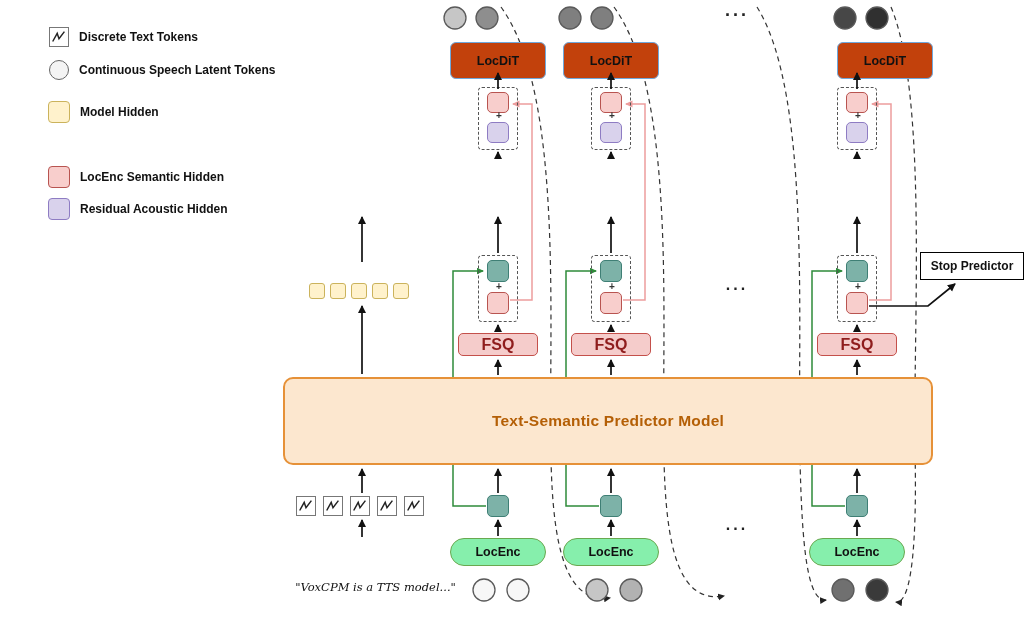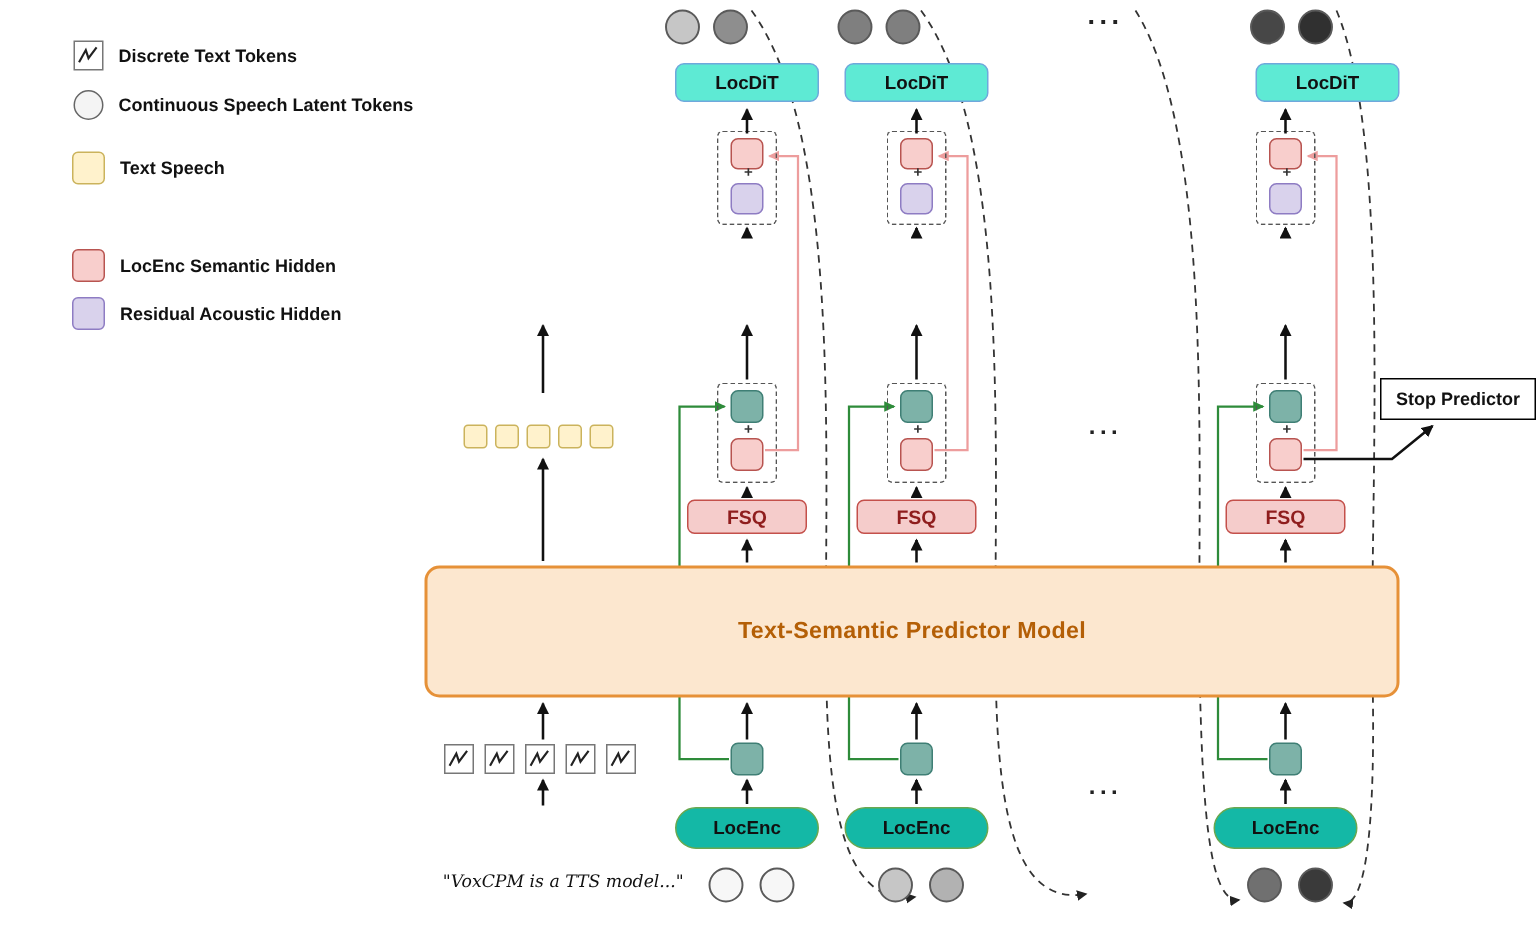--- a/index.html
+++ b/index.html
@@ -2,23 +2,23 @@
 <html><head>
 <meta charset="utf-8">
 <style>
   html,body{margin:0;padding:0;background:#fff;}
   #stage{position:relative;width:1025px;height:625px;background:#ffffff;overflow:hidden;
          font-family:"Liberation Sans",sans-serif;}
   svg.layer{position:absolute;left:0;top:0;width:1025px;height:625px;}
   
   .block{position:absolute;box-sizing:border-box;display:flex;align-items:center;justify-content:center;
          font-weight:bold;color:#111;}
-  .locdit{width:96px;height:26px;background:#5eead4;border:1.6px solid #6fa8dc;border-radius:6px;font-size:12.5px;text-align:center;}
-  .locenc{width:96px;height:28px;background:#14b8a6;border:1.6px solid #6aa84f;border-radius:14px;font-size:12.5px;}
-  .fsq{width:80px;height:23px;background:#f5cccb;border:1.6px solid #c4504b;border-radius:5px;font-size:13px;color:#8f1d1d;}
+  .locdit{width:96px;height:37px;background:#c2410c;border:1.6px solid #6fa8dc;border-radius:6px;font-size:12.5px;text-align:center;}
+  .locenc{width:96px;height:28px;background:#86efac;border:1.6px solid #6aa84f;border-radius:14px;font-size:12.5px;}
+  .fsq{width:80px;height:23px;background:#f5cccb;border:1.6px solid #c4504b;border-radius:5px;font-size:16px;color:#8f1d1d;}
   .biglm{left:283px;width:650px;border-radius:10px;font-size:15.5px;letter-spacing:.2px;}
   .ralm{top:158px;height:54px;background:#e6e0f0;border:2px solid #8e7cc3;color:#5b3c8f;}
   .tslm{top:377px;height:88px;background:#fce7cf;border:2.5px solid #e69138;color:#b45f06;}
   .bpe{left:303px;top:540px;width:125px;height:26px;background:#f2f2f2;border:1.5px solid #9a9a9a;border-radius:6px;font-size:12px;}
   .stop{left:920px;top:252px;width:104px;height:28px;background:#fff;border:1.6px solid #000;font-size:12px;}
   
   .tokenbox{position:absolute;width:22px;height:21px;border-radius:5px;box-sizing:border-box;}
   .tk-pink{background:#f8cecc;border:1.3px solid #b85450;}
   .tk-purple{background:#d9d2ec;border:1.3px solid #8e7cc3;}
   .tk-teal{background:#7db2a8;border:1.3px solid #3f7f75;height:22px;}
@@ -96,21 +96,21 @@
   <div class="lg-row" style="left:49px;top:27px;">
     <span class="lg-zz">
       <svg width="18" height="18" viewBox="0 0 20 20">
           <polyline points="3,15 8,6 10,12 16,4" fill="none" stroke="#222" stroke-width="1.6"></polyline>
         </svg>
     </span>
     <span class="lg-label">Discrete Text Tokens</span>
   </div>
   <div class="lg-row" style="left:48px;top:101px;">
     <span class="lg-swatch sw-yellow"></span>
-    <span class="lg-label">Text Speech</span>
+    <span class="lg-label">Model Hidden</span>
   </div>
   <div class="lg-row" style="left:48px;top:166px;">
     <span class="lg-swatch sw-pink"></span>
     <span class="lg-label">LocEnc Semantic Hidden</span>
   </div>
   <div class="lg-row" style="left:48px;top:198px;">
     <span class="lg-swatch sw-purple"></span>
     <span class="lg-label">Residual Acoustic Hidden</span>
   </div>
 

